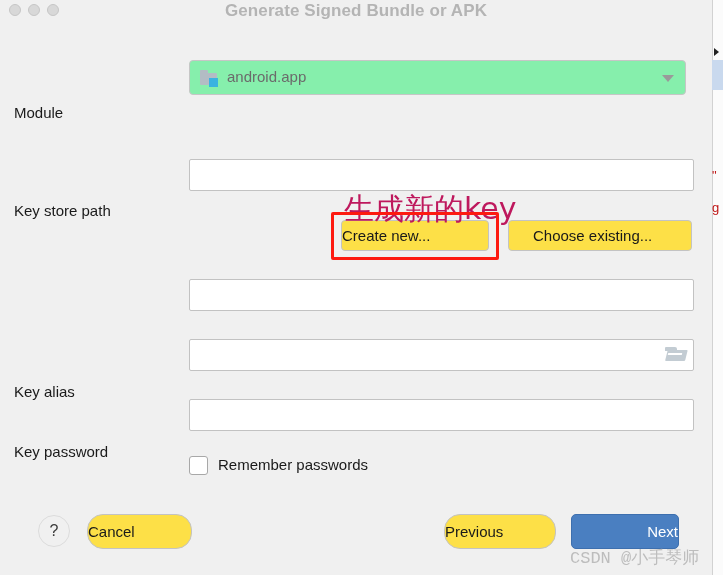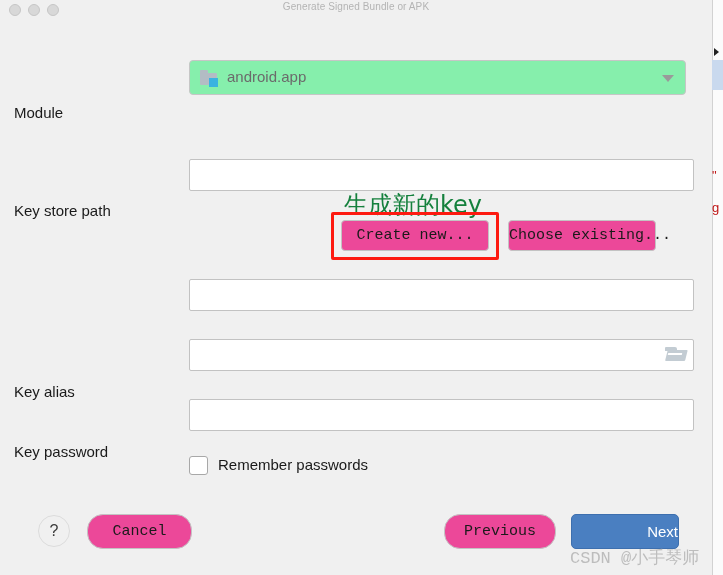--- a/index.html
+++ b/index.html
@@ -91,22 +91,22 @@
   #dot-close { left: 9px; }
   #dot-min   { left: 28px; }
   #dot-zoom  { left: 47px; }
 
   #window-title {
     position: absolute;
     left: 0;
     top: 1px;
     width: 712px;
     text-align: center;
-    font-size: 10px;
-    font-weight: normal;
+    font-size: 17px;
+    font-weight: bold;
     color: #b4b4b4;
     letter-spacing: .1px;
   }
 
   
   .row-label {
     position: absolute;
     left: 14px;
     font-size: 15px;
     color: #1a1a1a;
@@ -178,35 +178,34 @@
     width: 0; height: 0;
     border-left: 6px solid transparent;
     border-right: 6px solid transparent;
     border-top: 7px solid #9a9a9a;
   }
 
   
   .pushbtn {
     position: absolute;
     height: 31px;
-    background: #ec4899;
+    background: #fde047;
     border: 1px solid #c3c3c3;
     border-radius: 4px;
     box-sizing: border-box;
     font-size: 15px;
     color: #1a1a1a;
-    text-align: center;
+    text-align: left;
     line-height: 29px;
     white-space: nowrap;
     cursor: default;
-    font-family: Liberation Mono, monospace;
   }
 
   #btn-create-new     { left: 341px; top: 220px; width: 148px; }
-  #btn-choose-existing{ left: 508px; top: 220px; width: 148px; }
+  #btn-choose-existing{ left: 508px; top: 220px; width: 184px; padding-left: 24px; }
 
   
   #alias-folder {
     position: absolute;
     left: 665px;
     top: 347px;
     width: 21px;
     height: 16px;
   }
   #alias-folder .of-back {
@@ -308,22 +307,22 @@
     text-align: right;
     line-height: 33px;
     cursor: default;
   }
 
   
   #anno-text {
     position: absolute;
     left: 344px;
     top: 189px;
-    font-size: 24px;
-    color: #15803d;
+    font-size: 30px;
+    color: #be185d;
     font-family: "DejaVu Sans", sans-serif;
     white-space: nowrap;
     letter-spacing: 0px;
   }
   #anno-rect {
     position: absolute;
     left: 331px;
     top: 212px;
     width: 168px;
     height: 48px;

